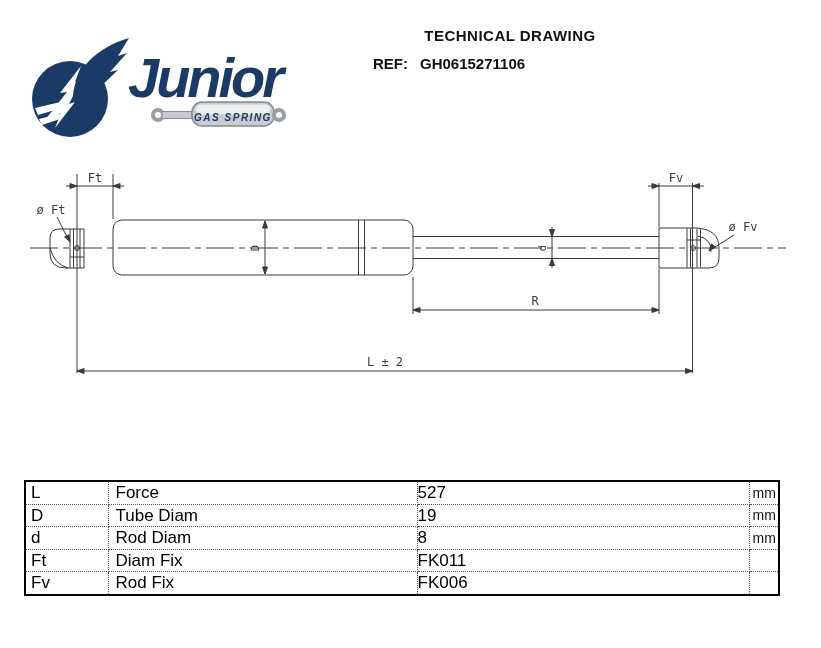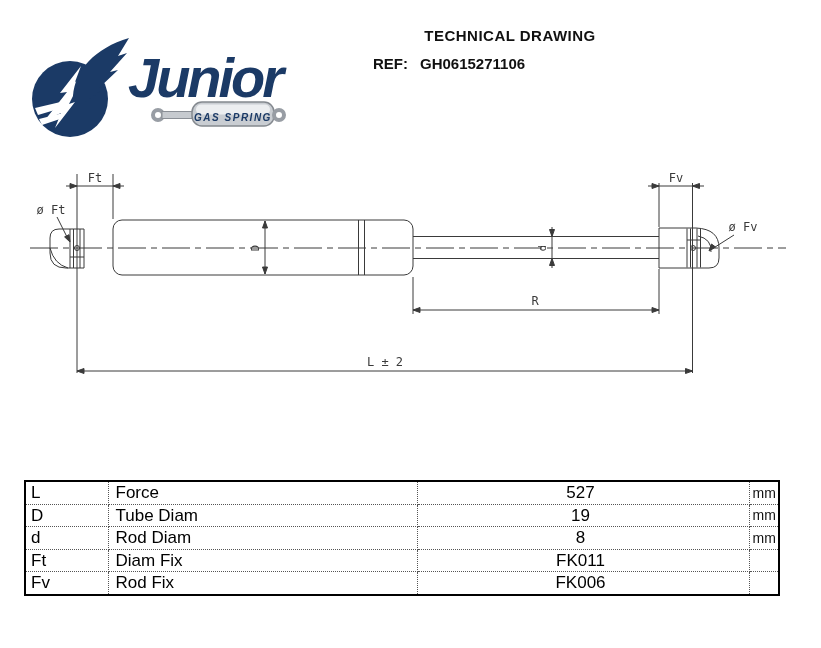--- a/index.html
+++ b/index.html
@@ -18,21 +18,21 @@
   
   .drawing{position:absolute;left:0;top:160px;}
   .drawing text{font-family:"DejaVu Sans Mono",monospace;}
   
   .spec-table{position:absolute;left:24px;top:480px;width:754px;border-collapse:collapse;
               table-layout:fixed;border:2px solid #000;}
   .spec-table td{border:1px dotted #555;font-size:17px;height:21.5px;padding:0;
                  white-space:nowrap;overflow:hidden;vertical-align:middle;line-height:1;}
   .spec-table td.c-sym{padding-left:5px;}
   .spec-table td.c-label{padding-left:7px;}
-  .spec-table td.c-value{text-align:center;padding-right:5px;}
+  .spec-table td.c-value{text-align:left;padding-right:5px;}
   .spec-table td.c-unit{font-size:14px;padding-left:3px;color:#111;}
 </style>
 </head>
 <body>
 
 <div class="page">
 
   <div class="logo">
     <svg width="290" height="135" viewBox="0 0 290 135">
 

